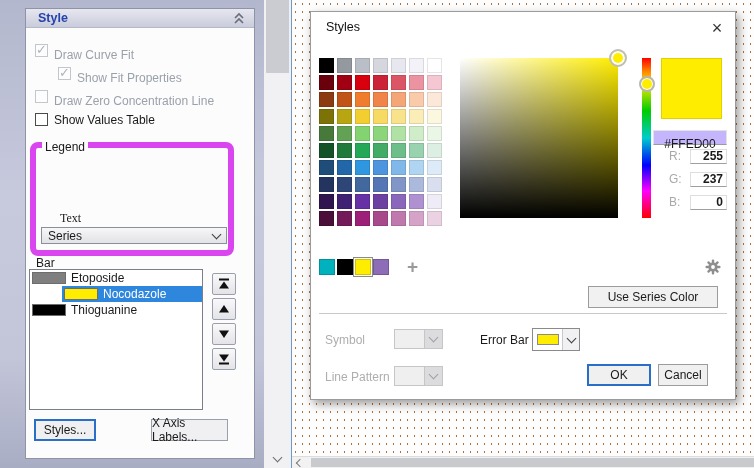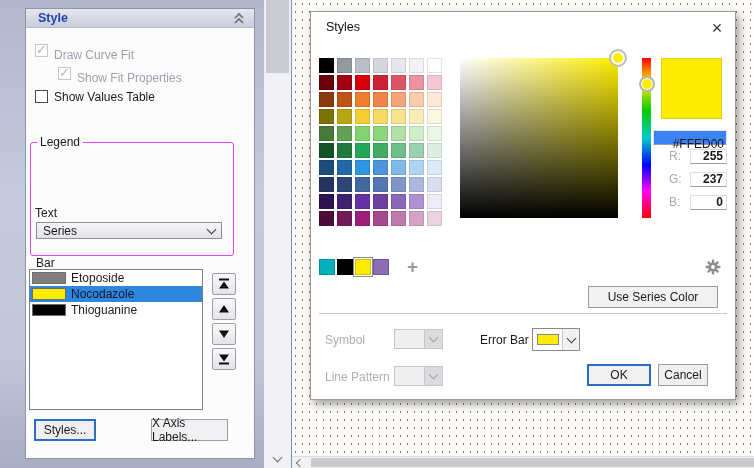--- a/index.html
+++ b/index.html
@@ -30,33 +30,33 @@
   .cb-row{position:relative;height:23px;display:flex;align-items:center;}
   .cb-row.indent{margin-left:23px;}
   .cb-box{width:13px;height:13px;box-sizing:border-box;background:#fff;border:1px solid #4a4a4a;margin-right:6px;position:relative;flex:0 0 auto;}
   .cb-row.disabled .cb-box{border-color:#c2c7cd;background:#fdfdfe;}
   .cb-box.checked::after{content:"\2713";position:absolute;left:0px;top:-3px;font-size:13px;font-weight:bold;color:#111;}
   .cb-row.disabled .cb-box.checked::after{color:#aeb4bc;font-weight:normal;}
   .cb-label{white-space:nowrap;}
   .cb-row.disabled .cb-label{color:#9ba1aa;margin-top:9px;}
   .top-checkboxes{position:absolute;left:9px;top:30px;right:4px;}
 
-  .legend-group{position:absolute;left:4px;top:133px;width:204px;height:114px;border:1px solid #d946ef;border-radius:3px;box-sizing:border-box;}
+  .legend-group{position:absolute;left:4px;top:133px;width:204px;height:114px;border:6px solid #d946ef;border-radius:8px;box-sizing:border-box;}
   .legend-title{position:absolute;left:6px;top:-8px;background:#fcfcfd;padding:0 3px;}
   .legend-cbs{position:absolute;left:9px;top:8px;right:4px;}
   .legend-cbs .cb-row{height:24px;}
-  .text-label{position:absolute;left:4px;top:63px;}
+  .text-label{position:absolute;left:24px;top:63px;font-family:Liberation Serif, serif;}
   .text-dropdown{position:absolute;left:5px;top:79px;width:186px;height:17px;box-sizing:border-box;background:linear-gradient(180deg,#f7f7f8,#e2e2e7);border:1px solid #8a8f9b;display:flex;align-items:center;padding:0 6px;cursor:default;}
   .text-dropdown .dd-value{flex:1;}
   .dd-chev{width:6px;height:6px;border-right:1.4px solid #3c3c3c;border-bottom:1.4px solid #3c3c3c;transform:rotate(45deg);margin-top:-3px;}
 
   .bar-label{position:absolute;left:10px;top:247px;}
   .bar-list{position:absolute;left:3px;top:260px;width:174px;height:141px;background:#fff;border:1px solid #7a7f8a;box-sizing:border-box;overflow:hidden;}
   .bar-item{height:16px;display:flex;align-items:center;padding-left:2px;}
-  .bar-item.sel{background:#2f86dd;color:#0f172a;}
+  .bar-item.sel{background:#2f86dd;color:#ffffff;margin-left:32px;}
   .bar-swatch{width:34px;height:12px;border:1px solid #6d6d6d;box-sizing:border-box;margin-right:5px;flex:0 0 auto;}
   .arrow-btn{position:absolute;left:186px;width:24px;height:22px;box-sizing:border-box;background:linear-gradient(180deg,#f9f9fa,#e4e4e8);border:1px solid #9aa0ab;border-radius:2px;display:flex;align-items:center;justify-content:center;cursor:pointer;}
 
   .panel-btn{position:absolute;height:22px;box-sizing:border-box;background:#f0f0f2;display:flex;align-items:center;justify-content:center;cursor:pointer;font-size:12px;}
   .btn-styles{left:8px;top:410px;width:62px;border:2px solid #2a6fc7;}
   .btn-xaxis{left:125px;top:410px;width:77px;border:1px solid #9aa0ab;}
 
   
   .dialog{position:absolute;left:310px;top:11px;width:426px;height:389px;background:#fff;border:1px solid #9b9b9b;box-sizing:border-box;box-shadow:3px 4px 9px rgba(0,0,0,0.38);}
   .dlg-title{position:absolute;left:15px;top:8px;font-size:12.5px;color:#111;}
@@ -74,21 +74,21 @@
   .use-series{position:absolute;left:277px;top:274px;width:130px;height:22px;box-sizing:border-box;background:#f1f1f2;border:1px solid #9c9c9c;display:flex;align-items:center;justify-content:center;cursor:pointer;}
   .dlg-sep{position:absolute;left:8px;right:8px;top:301px;height:0;border-top:1px solid #c9c9c9;}
 
   .sv-square{position:absolute;left:149px;top:46px;width:158px;height:160px;}
   .sv-marker{position:absolute;left:298px;top:37px;width:18px;height:18px;border-radius:50%;border:2px solid #bdbdbd;box-shadow:inset 0 0 0 2px #fff;box-sizing:border-box;cursor:pointer;}
   .hue-bar{position:absolute;left:331px;top:46px;width:9px;height:160px;
     background:linear-gradient(180deg,#f00 0%,#ff8000 8%,#ffe800 16%,#0c0 33%,#0cc 50%,#00f 67%,#f0f 83%,#f00 100%);}
   .hue-marker{position:absolute;left:328px;top:64px;width:16px;height:16px;border-radius:50%;border:2px solid #b5b5b5;box-shadow:inset 0 0 0 1px #fff;box-sizing:border-box;cursor:pointer;}
 
   .preview{position:absolute;left:350px;top:46px;width:61px;height:61px;border:1px solid #e0d200;box-sizing:border-box;}
-  .hex-field{position:absolute;left:342px;top:118px;width:74px;height:15px;background:#3b82f6;border:1px solid #e3e3e3;border-bottom:1px solid #9a9a9a;box-sizing:border-box;text-align:right;padding:6px 2px;line-height:14px;}
+  .hex-field{position:absolute;left:342px;top:118px;width:74px;height:15px;background:#c4b5fd;border:1px solid #e3e3e3;border-bottom:1px solid #9a9a9a;box-sizing:border-box;text-align:center;padding:6px 2px;line-height:14px;}
   .rgb-row{position:absolute;left:342px;width:74px;height:15px;}
   .rgb-label{position:absolute;left:16px;top:0;color:#a9a9a9;}
   .rgb-field{position:absolute;left:37px;top:0;width:37px;height:15px;background:#fff;border:1px solid #dedede;border-bottom:1px solid #9f9f9f;box-sizing:border-box;text-align:right;padding:0 3px;line-height:13px;font-weight:bold;}
 
   .fld-label{position:absolute;white-space:nowrap;}
   .fld-label.dis{color:#aeaeae;}
   .dd-disabled{position:absolute;width:49px;height:20px;box-sizing:border-box;background:#efeff0;border:1px solid #c6c6c8;display:flex;}
   .dd-disabled .dd-arrow-box{margin-left:auto;width:17px;background:#dcdcdf;border-left:1px solid #c6c6c8;display:flex;align-items:center;justify-content:center;}
   .dd-disabled .dd-chev{border-color:#9fa0a4;}
   .errorbar-dd{position:absolute;left:221px;top:316px;width:48px;height:23px;box-sizing:border-box;background:#fff;border:1px solid #8a8a8a;display:flex;align-items:center;cursor:pointer;}
@@ -130,20 +130,24 @@
     </div>
 
     <div class="top-checkboxes">
         <div class="cb-row disabled">
           <span class="cb-box checked"></span>
           <span class="cb-label">Draw Curve Fit</span>
         </div>
         <div class="cb-row disabled indent">
           <span class="cb-box checked"></span>
           <span class="cb-label">Show Fit Properties</span>
+        </div>
+        <div class="cb-row disabled">
+          <span class="cb-box"></span>
+          <span class="cb-label">Draw Zero Concentration Line</span>
         </div>
         <div class="cb-row">
           <span class="cb-box"></span>
           <span class="cb-label">Show Values Table</span>
         </div>
       </div>
 
     <div class="legend-group">
       <span class="legend-title">Legend</span>
       <div class="legend-cbs">

